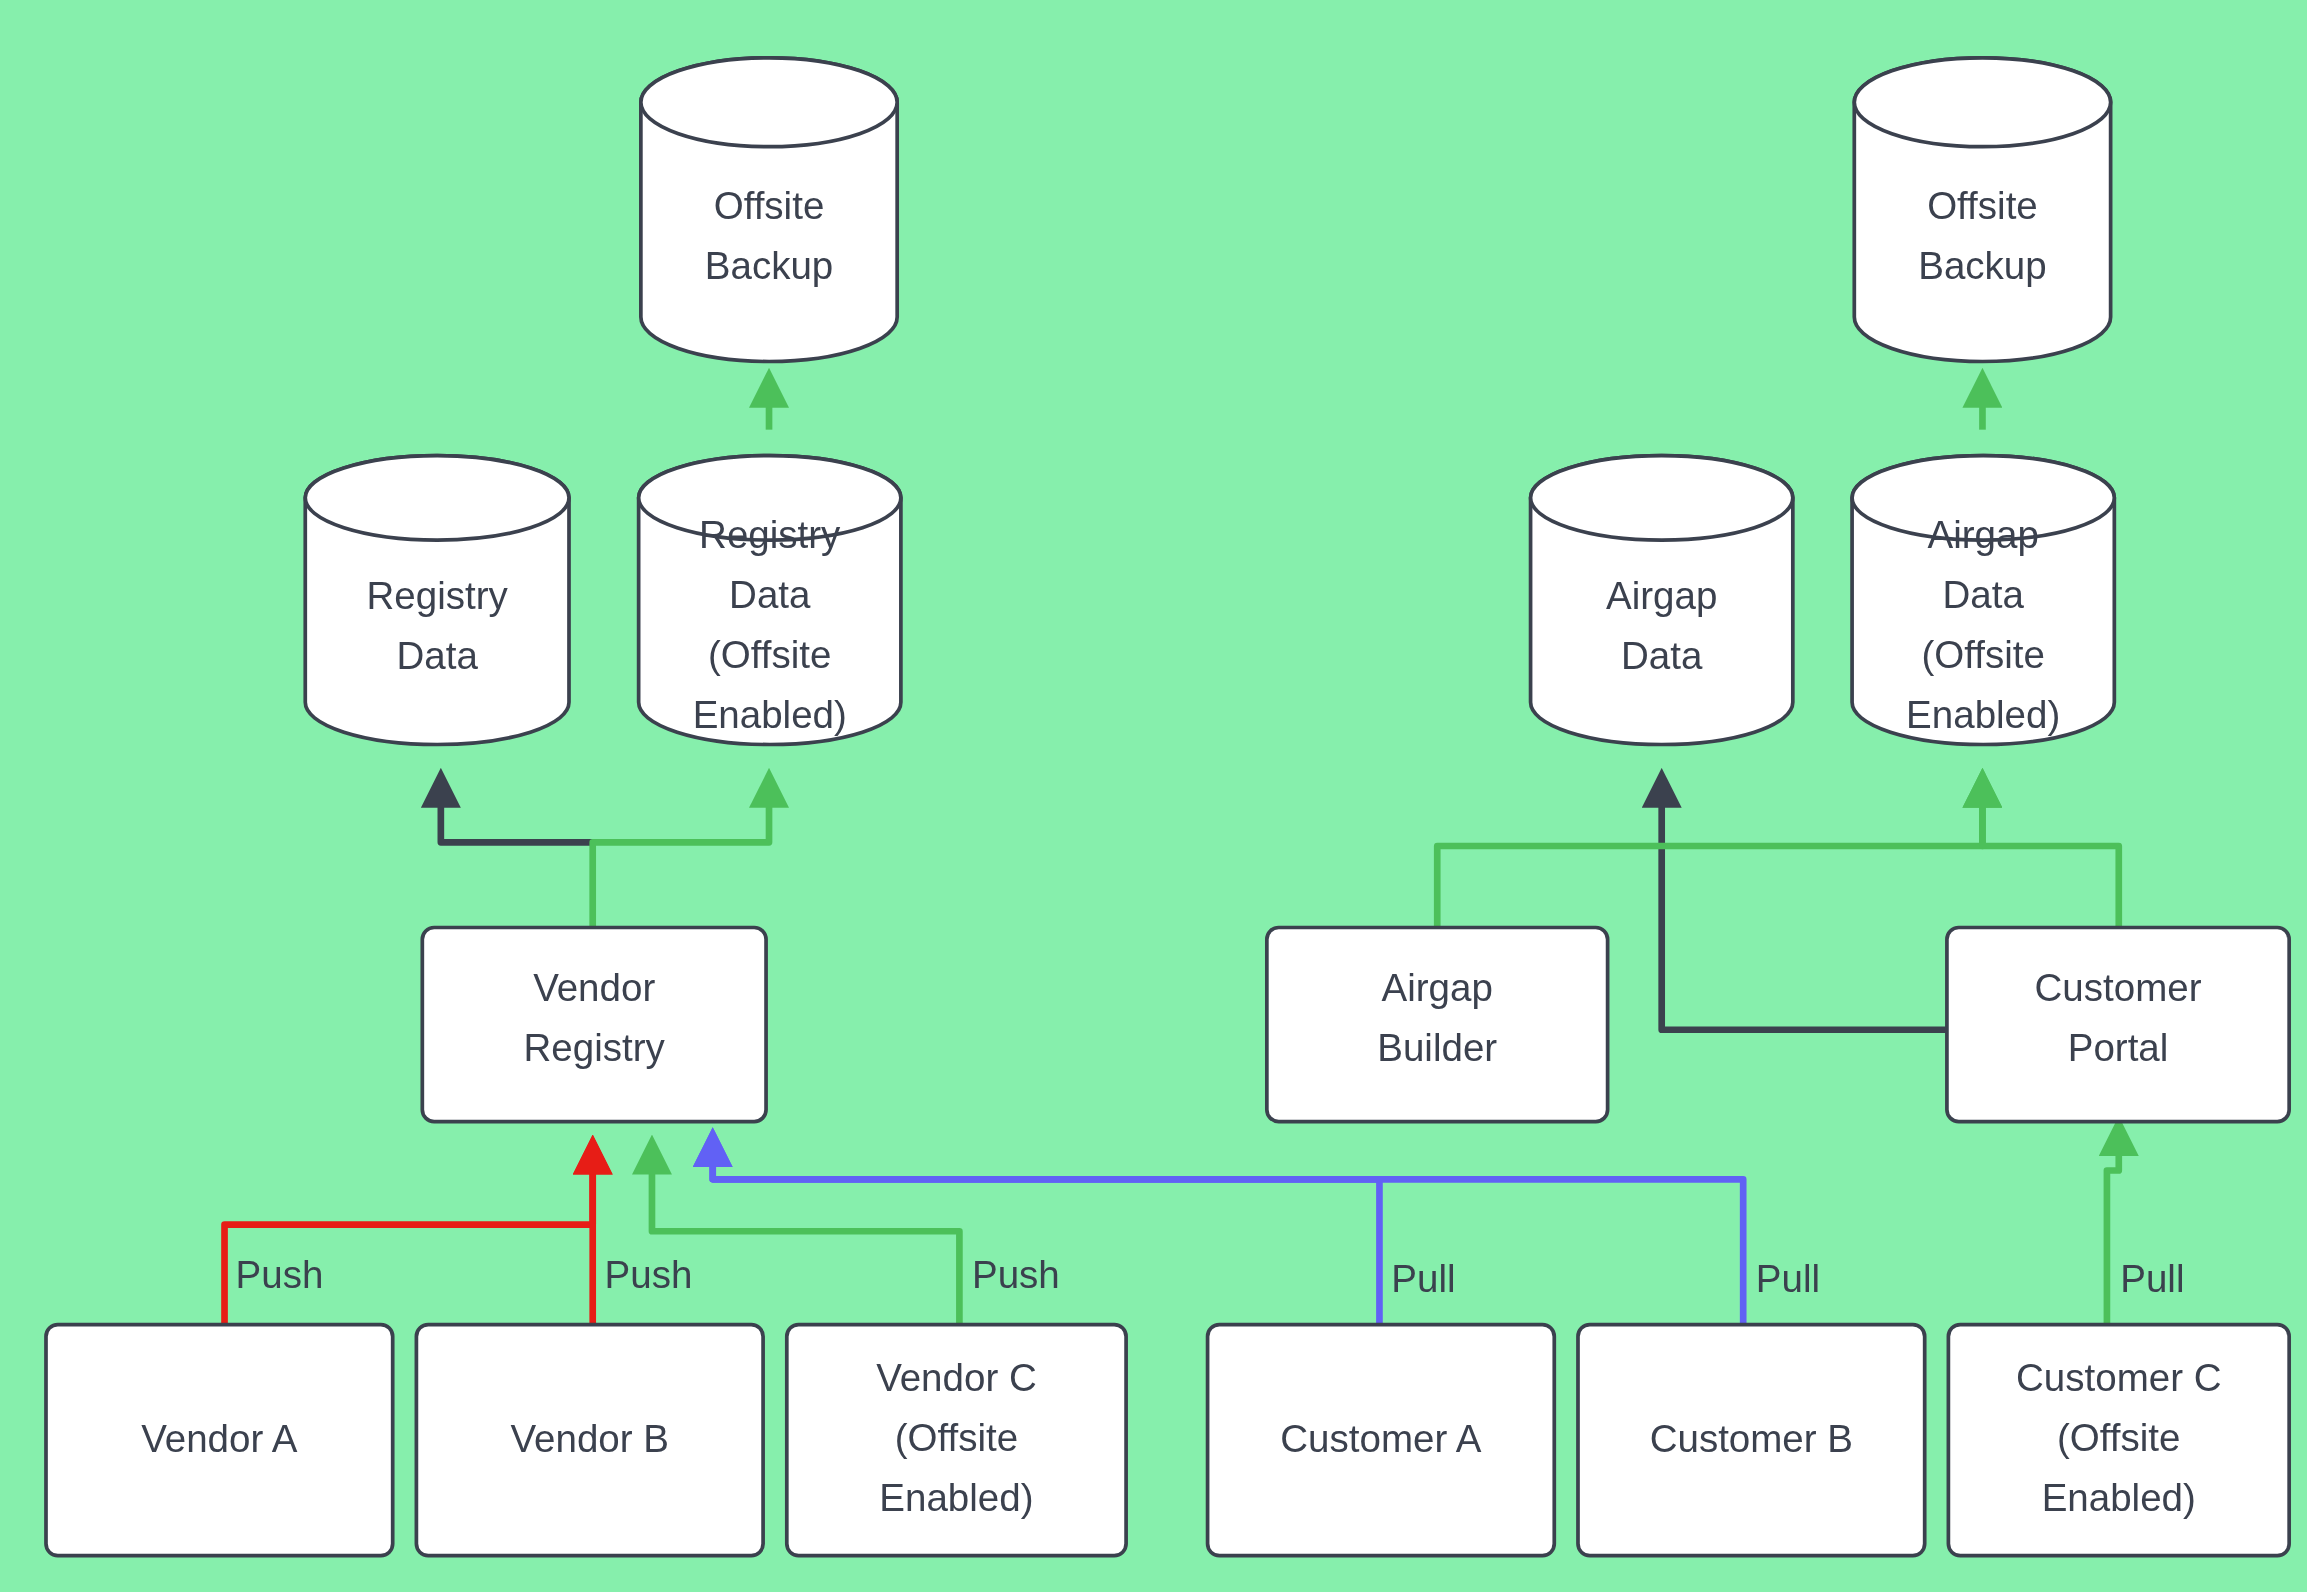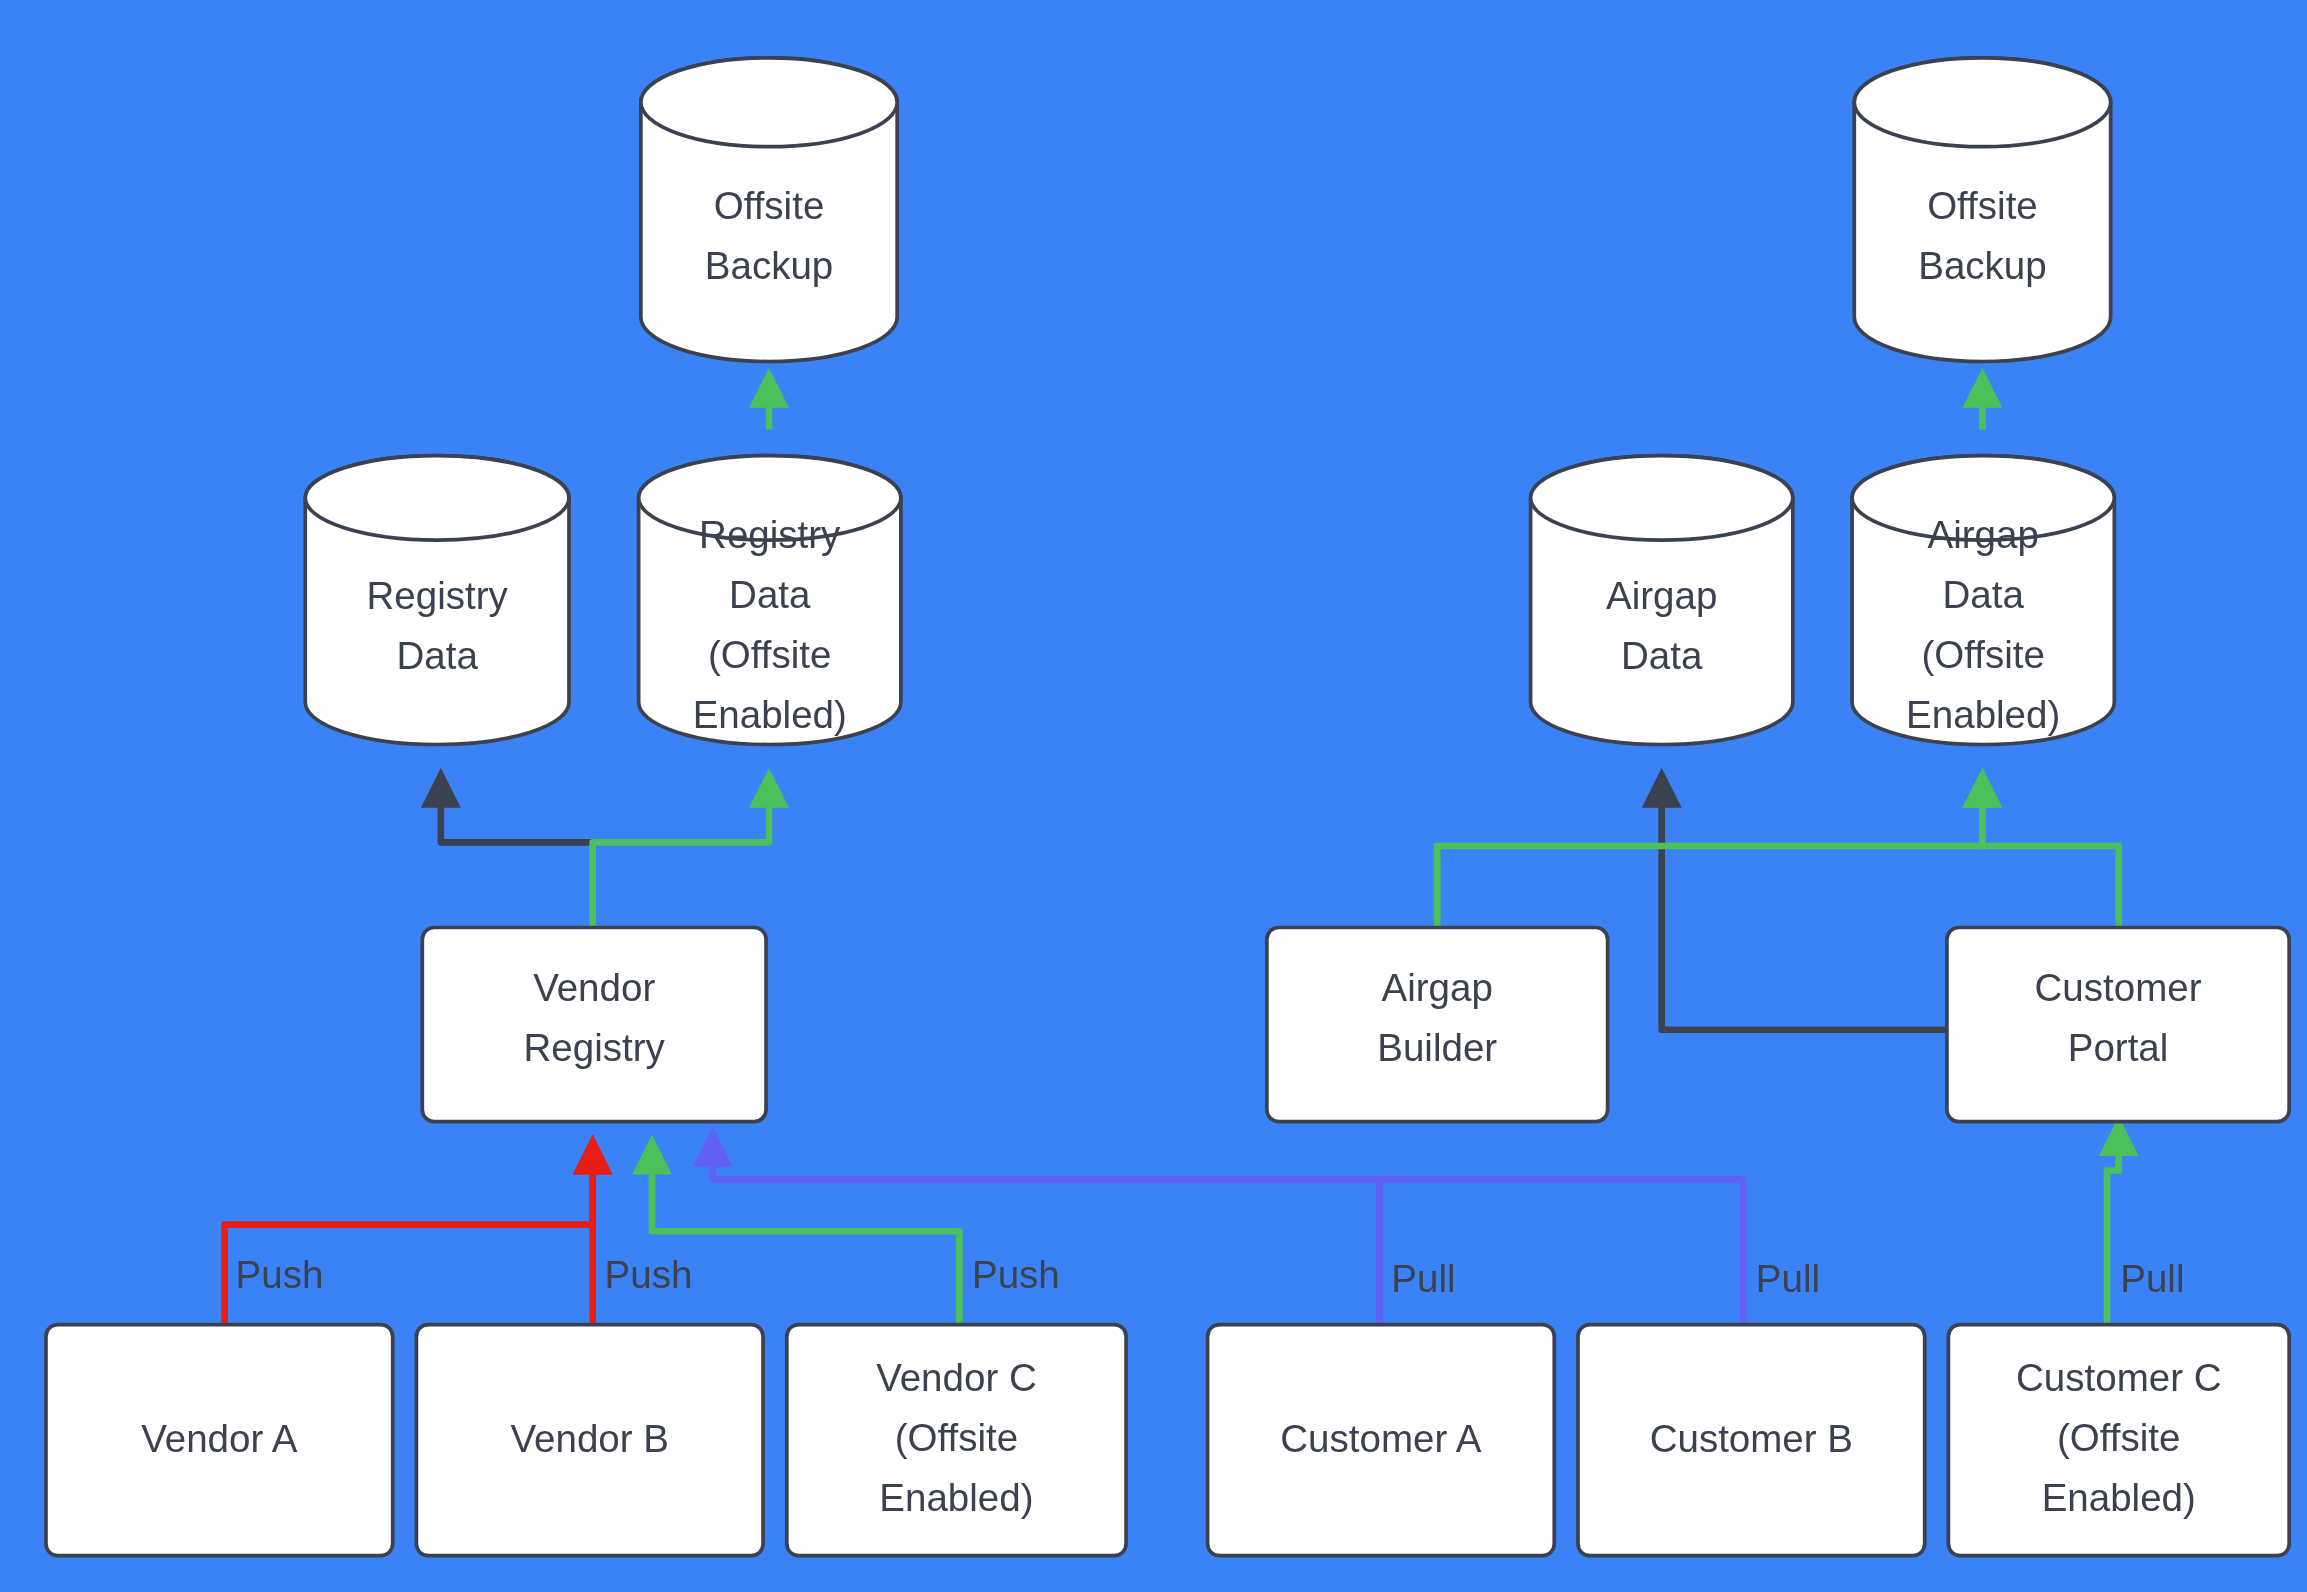--- a/index.html
+++ b/index.html
@@ -7,21 +7,21 @@
     padding: 0;
     background: #ffffff;
   }
   body {
     font-family: "Liberation Sans", sans-serif;
   }
   #diagram-root {
     position: relative;
     width: 2307px;
     height: 1592px;
-    background: #3b82f6;
+    background: #86efac;
     overflow: hidden;
   }
   svg.diagram {
     display: block;
     width: 2307px;
     height: 1592px;
   }
   .node-shape {
     fill: #ffffff;
     stroke: #3b414e;

